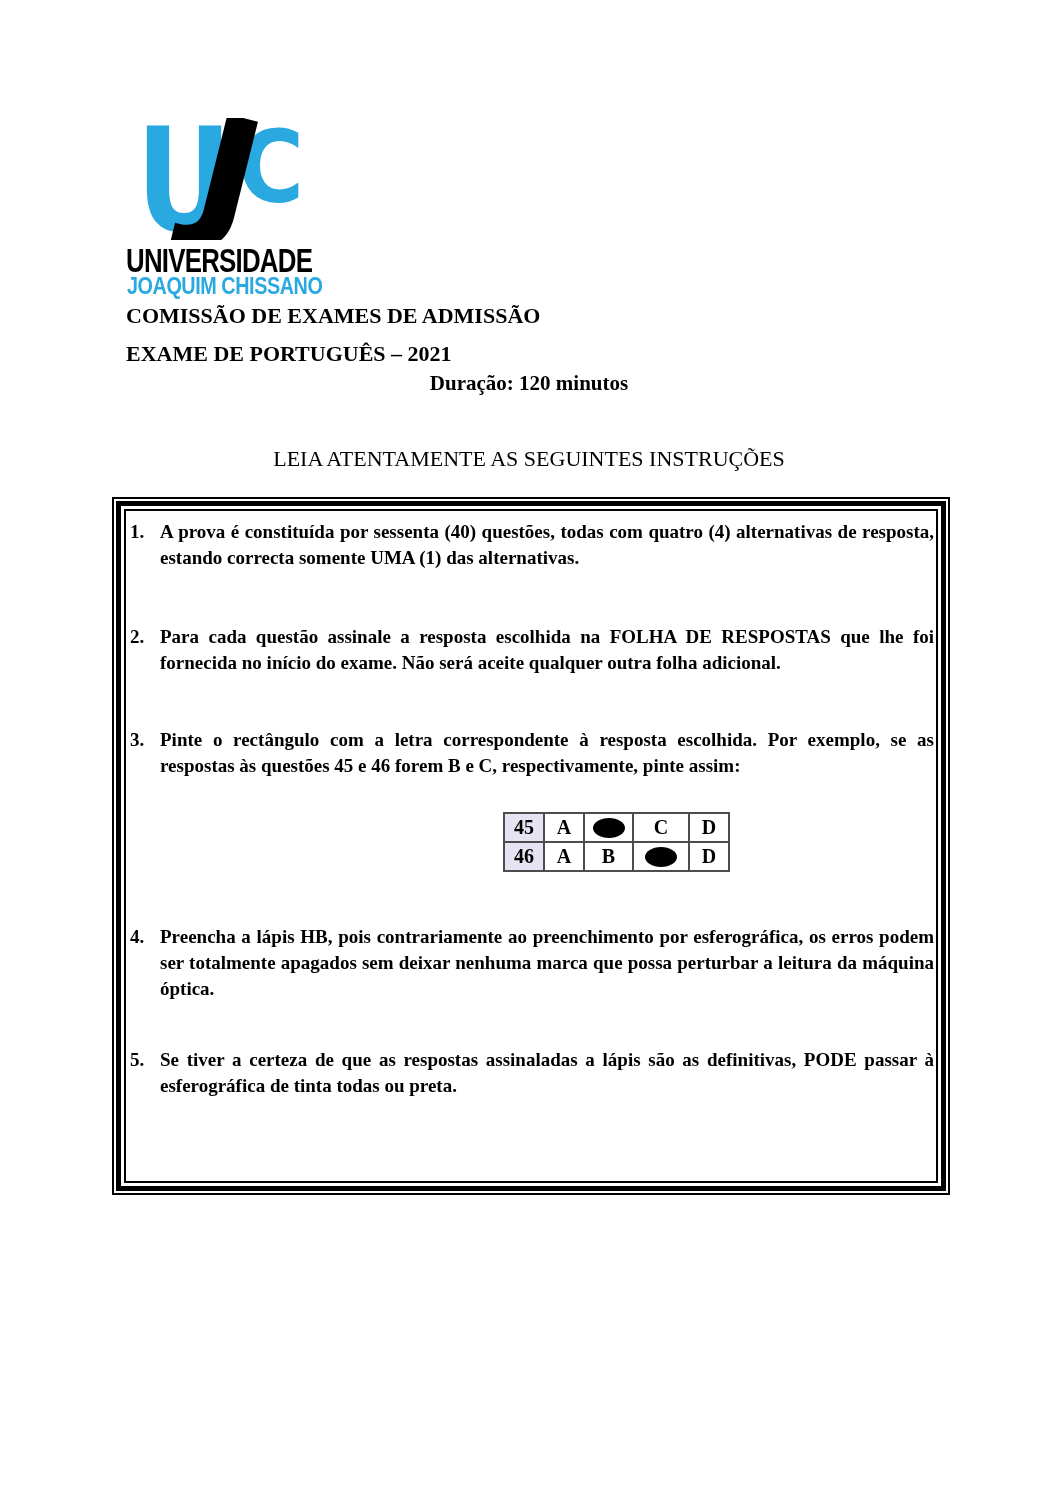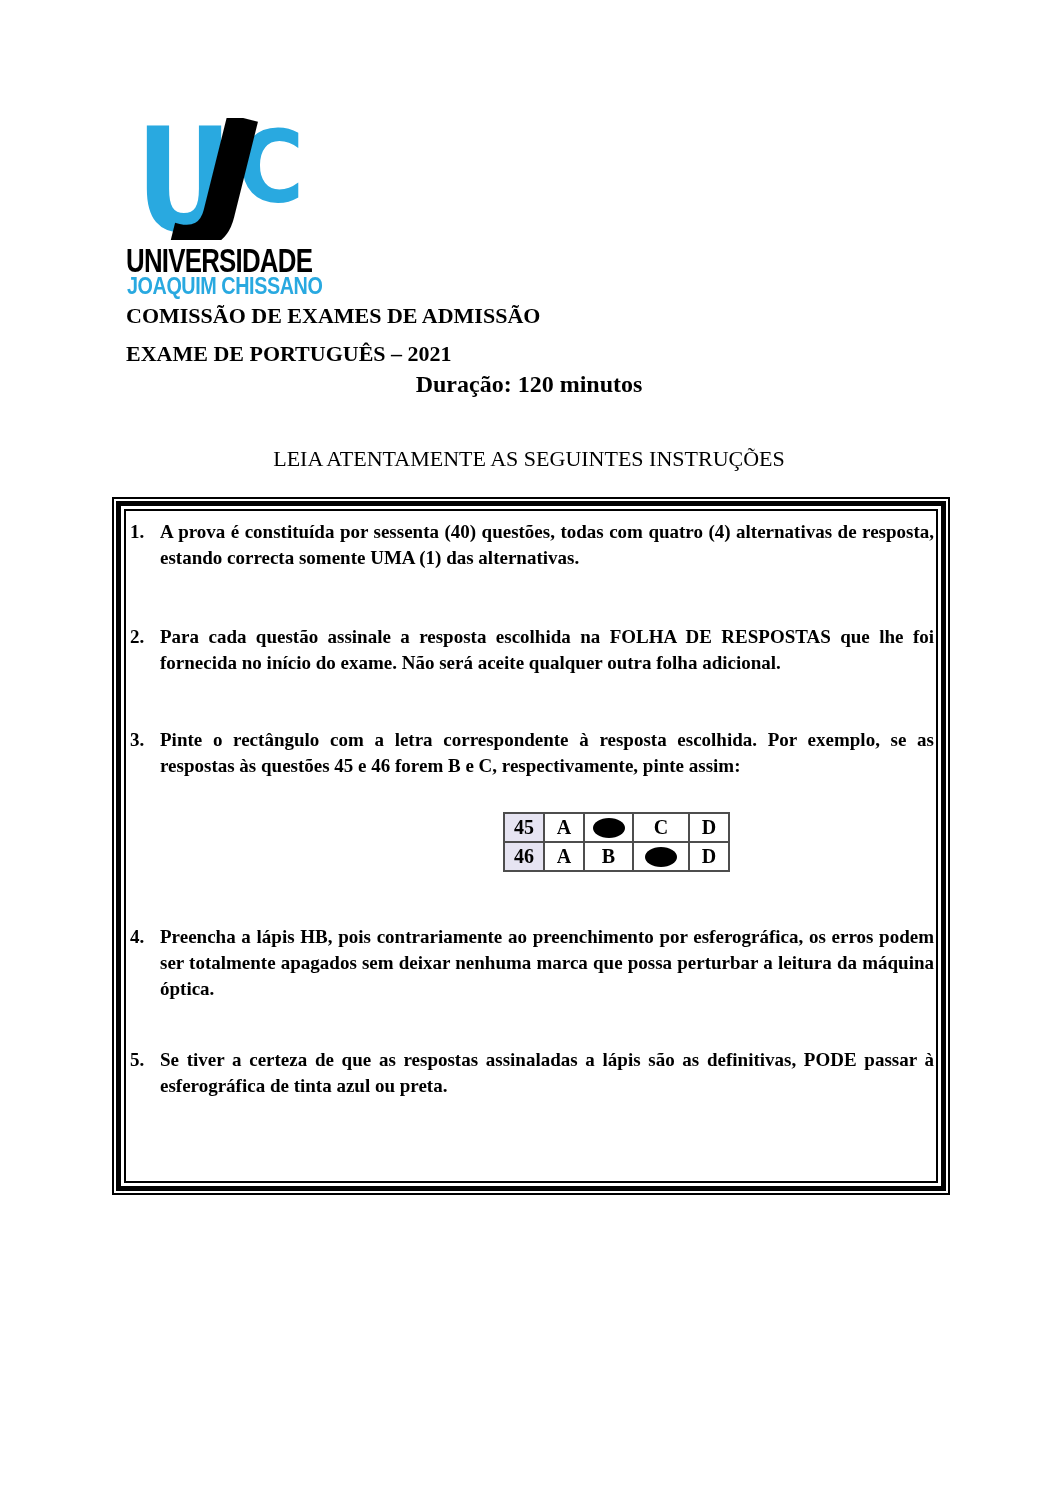--- a/index.html
+++ b/index.html
@@ -28,21 +28,21 @@
 
   
   .hdr-committee, .hdr-exam {
     position:absolute; left:126px; font-weight:bold; font-size:22px;
     white-space:nowrap;
   }
   .hdr-committee { top:303px; }
   .hdr-exam      { top:341px; }
   .hdr-duration {
     position:absolute; left:0; top:371px; width:1058px; text-align:center;
-    font-weight:bold; font-size:24px;
+    font-weight:bold; font-size:21px;
   }
   .hdr-instructions-title {
     position:absolute; left:0; top:446px; width:1058px; text-align:center;
     font-weight:normal; font-size:22px;
   }
 
   
   .rule-box {
     position:absolute; left:112px; top:497px; width:838px; height:698px;
     border:2px solid #000; padding:2px;
@@ -162,18 +162,18 @@
     </tbody>
         </table>
 
     <div class="inst-item mt-4">
       <span class="inst-num">4.</span>
       <span class="inst-text">Preencha a lápis HB, pois contrariamente ao preenchimento por esferográfica, os erros podem ser totalmente apagados sem deixar nenhuma marca que possa perturbar a leitura da máquina óptica.</span>
     </div>
 
     <div class="inst-item mt-5">
       <span class="inst-num">5.</span>
-      <span class="inst-text">Se tiver a certeza de que as respostas assinaladas a lápis são as definitivas, PODE passar à esferográfica de tinta azul ou preta.</span>
+      <span class="inst-text">Se tiver a certeza de que as respostas assinaladas a lápis são as definitivas, PODE passar à esferográfica de tinta todas ou preta.</span>
     </div>
 
   </div>
  </div>
 </div>
 
 </body></html>

